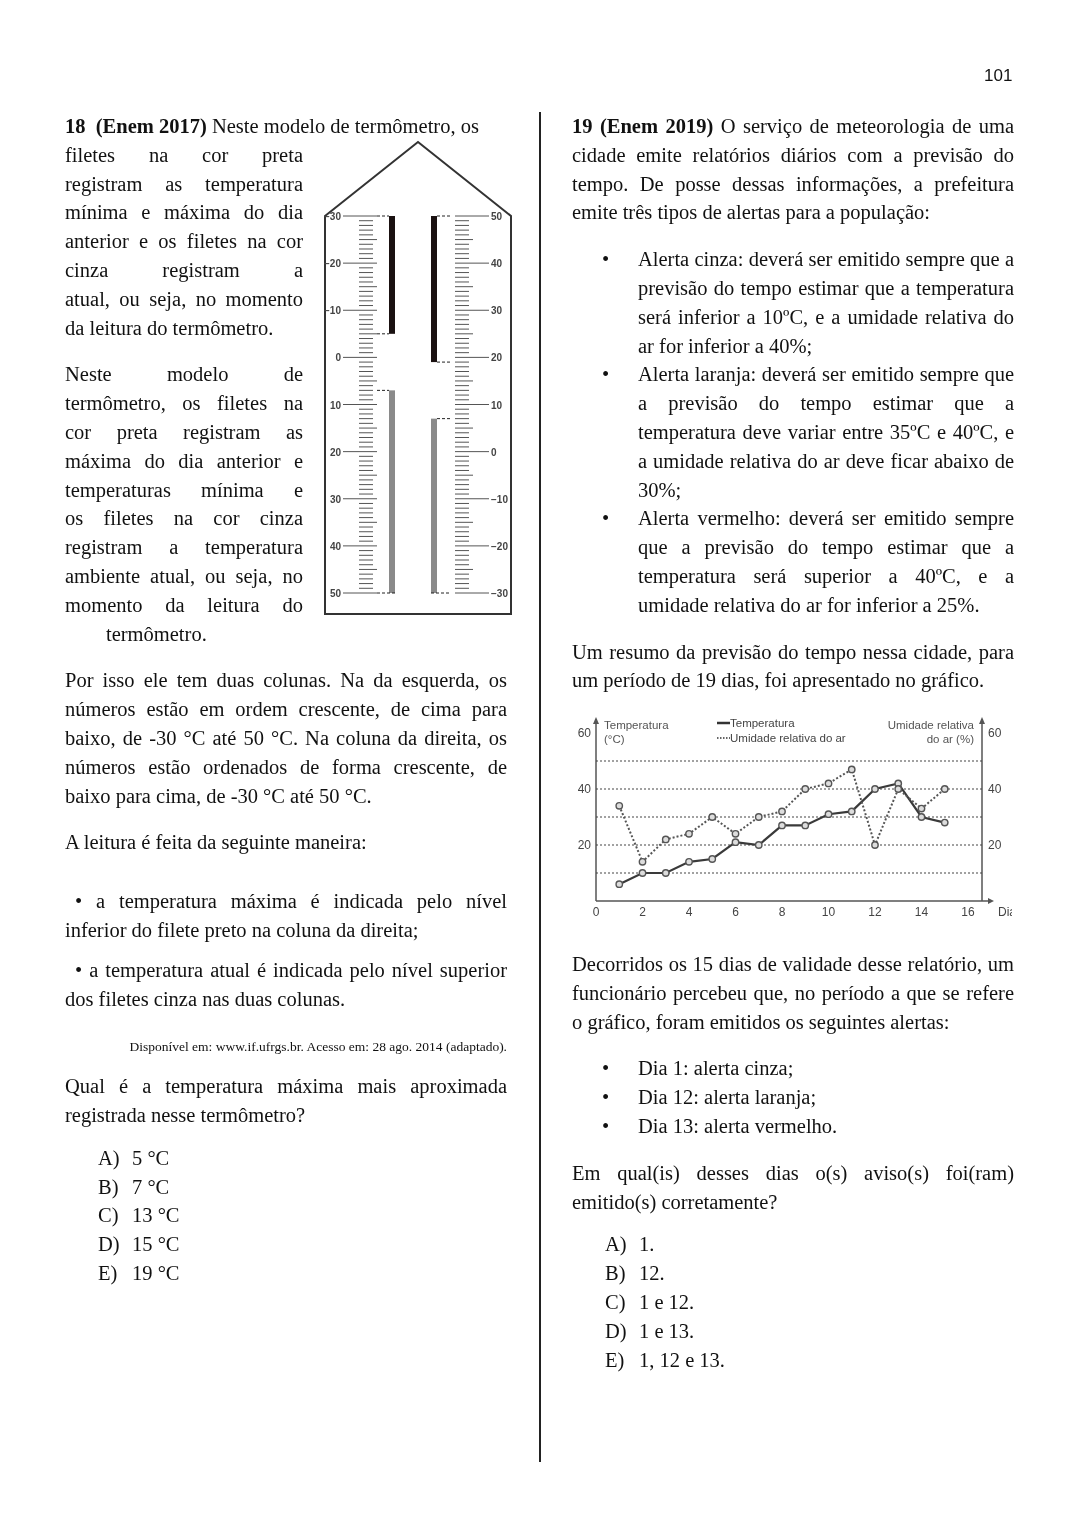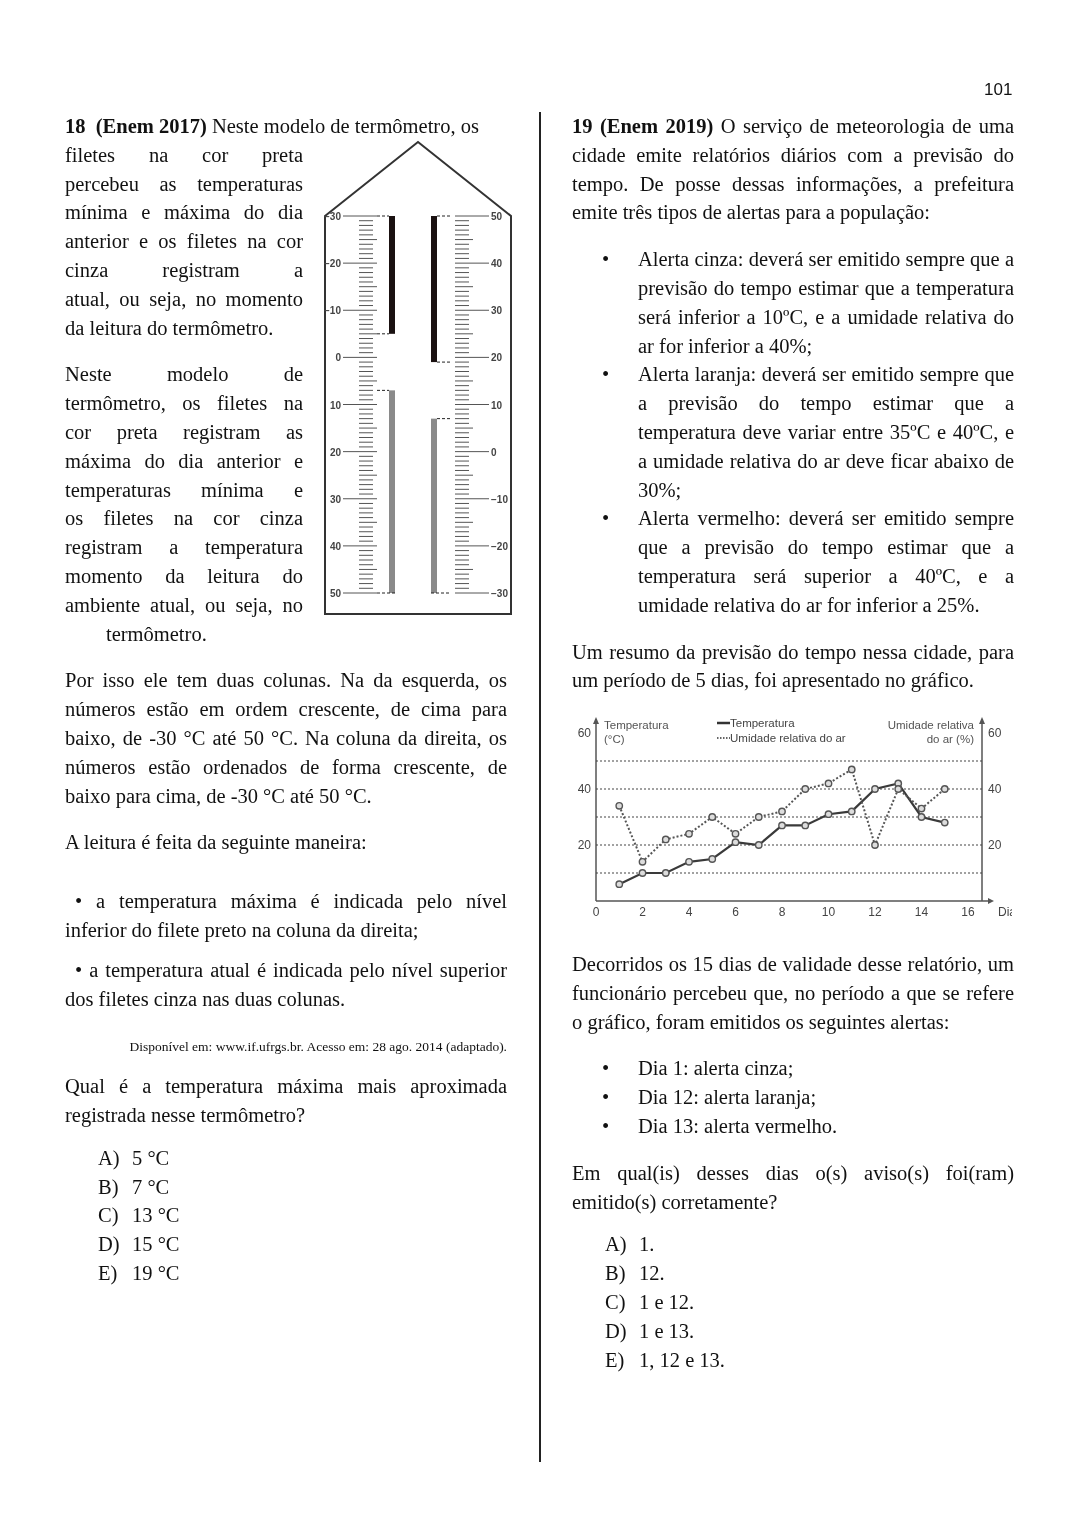--- a/index.html
+++ b/index.html
@@ -1,17 +1,17 @@
 <!DOCTYPE html>
 <html><head>
 <meta charset="utf-8">
 <style>
   html,body{margin:0;padding:0;background:#fff;}
   body{width:1080px;height:1527px;position:relative;overflow:hidden;font-family:"Liberation Serif",serif;color:#111;}
-  .pagenum{position:absolute;top:80px;left:984px;font-family:"Liberation Sans",sans-serif;font-size:17px;}
+  .pagenum{position:absolute;top:66px;left:984px;font-family:"Liberation Sans",sans-serif;font-size:17px;}
   .divider{position:absolute;left:539px;top:112px;width:2px;height:1350px;background:#222;}
   .col{position:absolute;font-size:20.5px;line-height:28.8px;}
   .left{left:65px;top:112px;width:442px;}
   .right{left:572px;top:112px;width:442px;}
   p{margin:0;text-align:justify;}
   .gap{margin-top:18px;}
   .narrow{width:238px;}
   .floatbox{position:absolute;left:260px;top:40px;}
   ul.alerts{list-style:none;margin:14px 0 0 0;padding:0;}
   ul.alerts li{position:relative;padding-left:66px;text-align:justify;}
@@ -29,37 +29,37 @@
 <div class="divider"></div>
 
 <div class="col left">
   <p style="text-align:left;">
     <b><span>18</span>&nbsp; <span>(Enem 2017)</span></b>
     <span>Neste modelo de termômetro, os</span>
   </p>
   <div style="position:relative;">
     <div class="narrow" id="q18-intro">
         <div style="text-align: justify; text-align-last: justify;">filetes na cor preta</div>
-        <div style="text-align: justify; text-align-last: justify;">percebeu as temperaturas</div>
+        <div style="text-align: justify; text-align-last: justify;">registram as temperatura</div>
         <div style="text-align: justify; text-align-last: justify;">mínima e máxima do dia</div>
         <div style="text-align: justify; text-align-last: justify;">anterior e os filetes na cor</div>
         <div style="text-align: justify; text-align-last: justify;">cinza registram a</div>
         <div style="text-align: justify; text-align-last: justify;">atual, ou seja, no momento</div>
         <div style="text-align: left; text-align-last: left;">da leitura do termômetro.</div>
       </div>
     <div class="narrow gap" id="q18-para2" style="margin-top:18px;">
         <div style="text-align: justify; text-align-last: justify;">Neste modelo de</div>
         <div style="text-align: justify; text-align-last: justify;">termômetro, os filetes na</div>
         <div style="text-align: justify; text-align-last: justify;">cor preta registram as</div>
         <div style="text-align: justify; text-align-last: justify;">máxima do dia anterior e</div>
         <div style="text-align: justify; text-align-last: justify;">temperaturas mínima e</div>
         <div style="text-align: justify; text-align-last: justify;">os filetes na cor cinza</div>
         <div style="text-align: justify; text-align-last: justify;">registram a temperatura</div>
+        <div style="text-align: justify; text-align-last: justify;">ambiente atual, ou seja, no</div>
         <div style="text-align: justify; text-align-last: justify;">momento da leitura do</div>
-        <div style="text-align: justify; text-align-last: justify;">ambiente atual, ou seja, no</div>
         <div style="text-align: right; text-align-last: left; margin-left: 41px;">termômetro.</div>
       </div>
     <svg class="floatbox" id="thermo" width="190" height="490" viewBox="0 0 190 490" style="left:258px;top:-5px;">
         <path d="M2 80 L95 6 L188 80 L188 478 L2 478 Z" fill="none" stroke="#333" stroke-width="2"></path>
         <line x1="36" y1="80" x2="54" y2="80" stroke="#555" stroke-width="1"></line>
         <line x1="132" y1="80" x2="150" y2="80" stroke="#555" stroke-width="1"></line>
         <line x1="36" y1="84.7125" x2="50" y2="84.7125" stroke="#555" stroke-width="1"></line>
         <line x1="132" y1="84.7125" x2="146" y2="84.7125" stroke="#555" stroke-width="1"></line>
         <line x1="36" y1="89.425" x2="50" y2="89.425" stroke="#555" stroke-width="1"></line>
         <line x1="132" y1="89.425" x2="146" y2="89.425" stroke="#555" stroke-width="1"></line>
@@ -289,21 +289,21 @@
 <div class="col right">
   <p>
     <b><span>19</span> <span>(Enem 2019)</span></b>
     <span>O serviço de meteorologia de uma cidade emite relatórios diários com a previsão do tempo. De posse dessas informações, a prefeitura emite três tipos de alertas para a população:</span>
   </p>
   <ul class="alerts" id="q19-rules" style="margin-top:18px;">
       <li>Alerta cinza: deverá ser emitido sempre que a previsão do tempo estimar que a temperatura será inferior a 10ºC, e a umidade relativa do ar for inferior a 40%;</li>
       <li>Alerta laranja: deverá ser emitido sempre que a previsão do tempo estimar que a temperatura deve variar entre 35ºC e 40ºC, e a umidade relativa do ar deve ficar abaixo de 30%;</li>
       <li>Alerta vermelho: deverá ser emitido sempre que a previsão do tempo estimar que a temperatura será superior a 40ºC, e a umidade relativa do ar for inferior a 25%.</li>
     </ul>
-  <p class="gap" style="margin-top:18px;">Um resumo da previsão do tempo nessa cidade, para um período de 5 dias, foi apresentado no gráfico.</p>
+  <p class="gap" style="margin-top:18px;">Um resumo da previsão do tempo nessa cidade, para um período de 19 dias, foi apresentado no gráfico.</p>
   <div class="chart-wrap">
     <svg id="chart" width="440" height="215" viewBox="0 0 440 215">
         <line x1="24" y1="188" x2="24" y2="6" stroke="#555" stroke-width="1.5"></line>
         <path d="M21 11 L24 4 L27 11 Z" fill="#555"></path>
         <line x1="410" y1="188" x2="410" y2="6" stroke="#555" stroke-width="1.5"></line>
         <path d="M407 11 L410 4 L413 11 Z" fill="#555"></path>
         <line x1="24" y1="188" x2="416" y2="188" stroke="#555" stroke-width="1.5"></line>
         <path d="M416 185 L422 188 L416 191 Z" fill="#555"></path>
         <line x1="24" y1="160" x2="410" y2="160" stroke="#444" stroke-width="1.2" stroke-dasharray="2 2"></line>
         <line x1="24" y1="132" x2="410" y2="132" stroke="#444" stroke-width="1.2" stroke-dasharray="2 2"></line>

